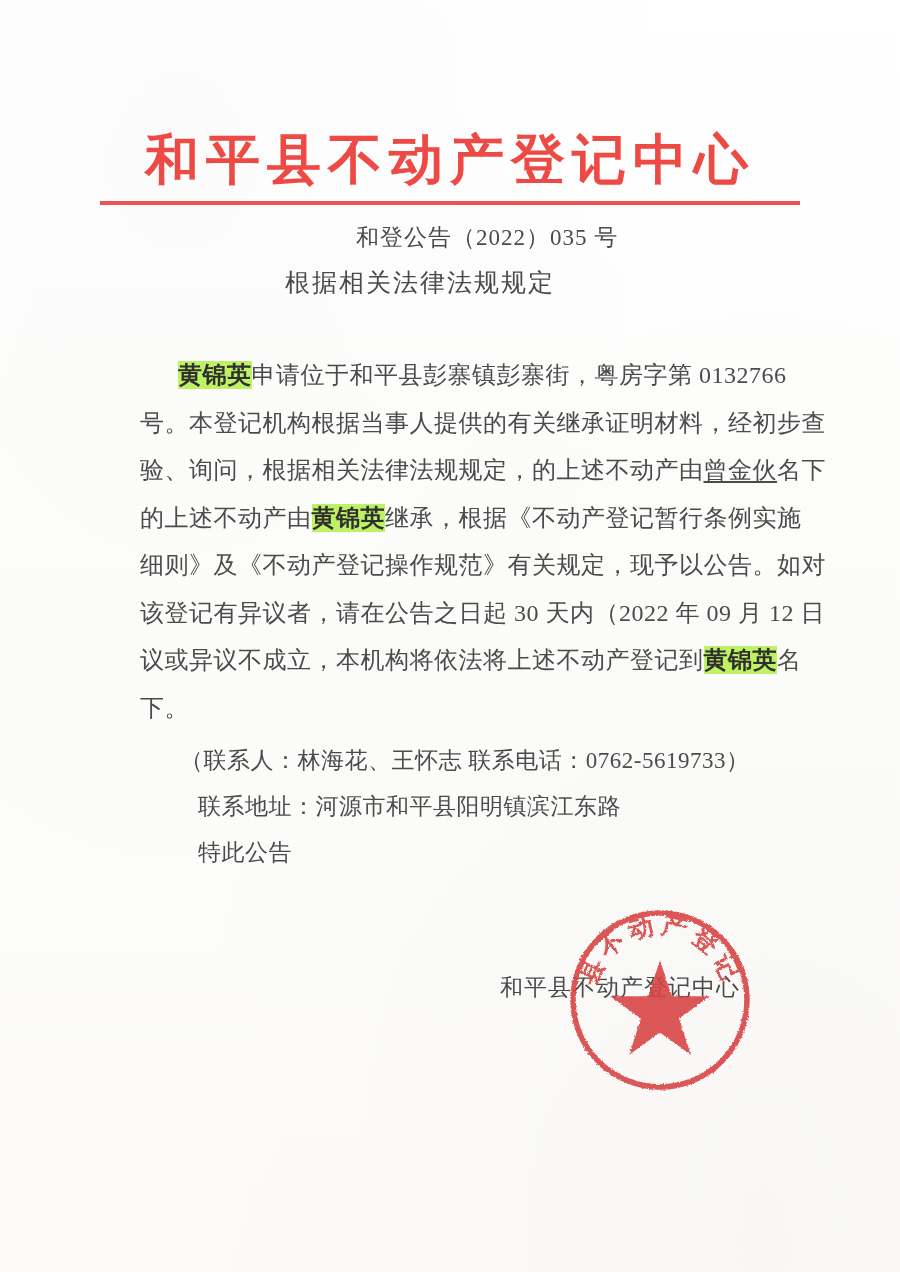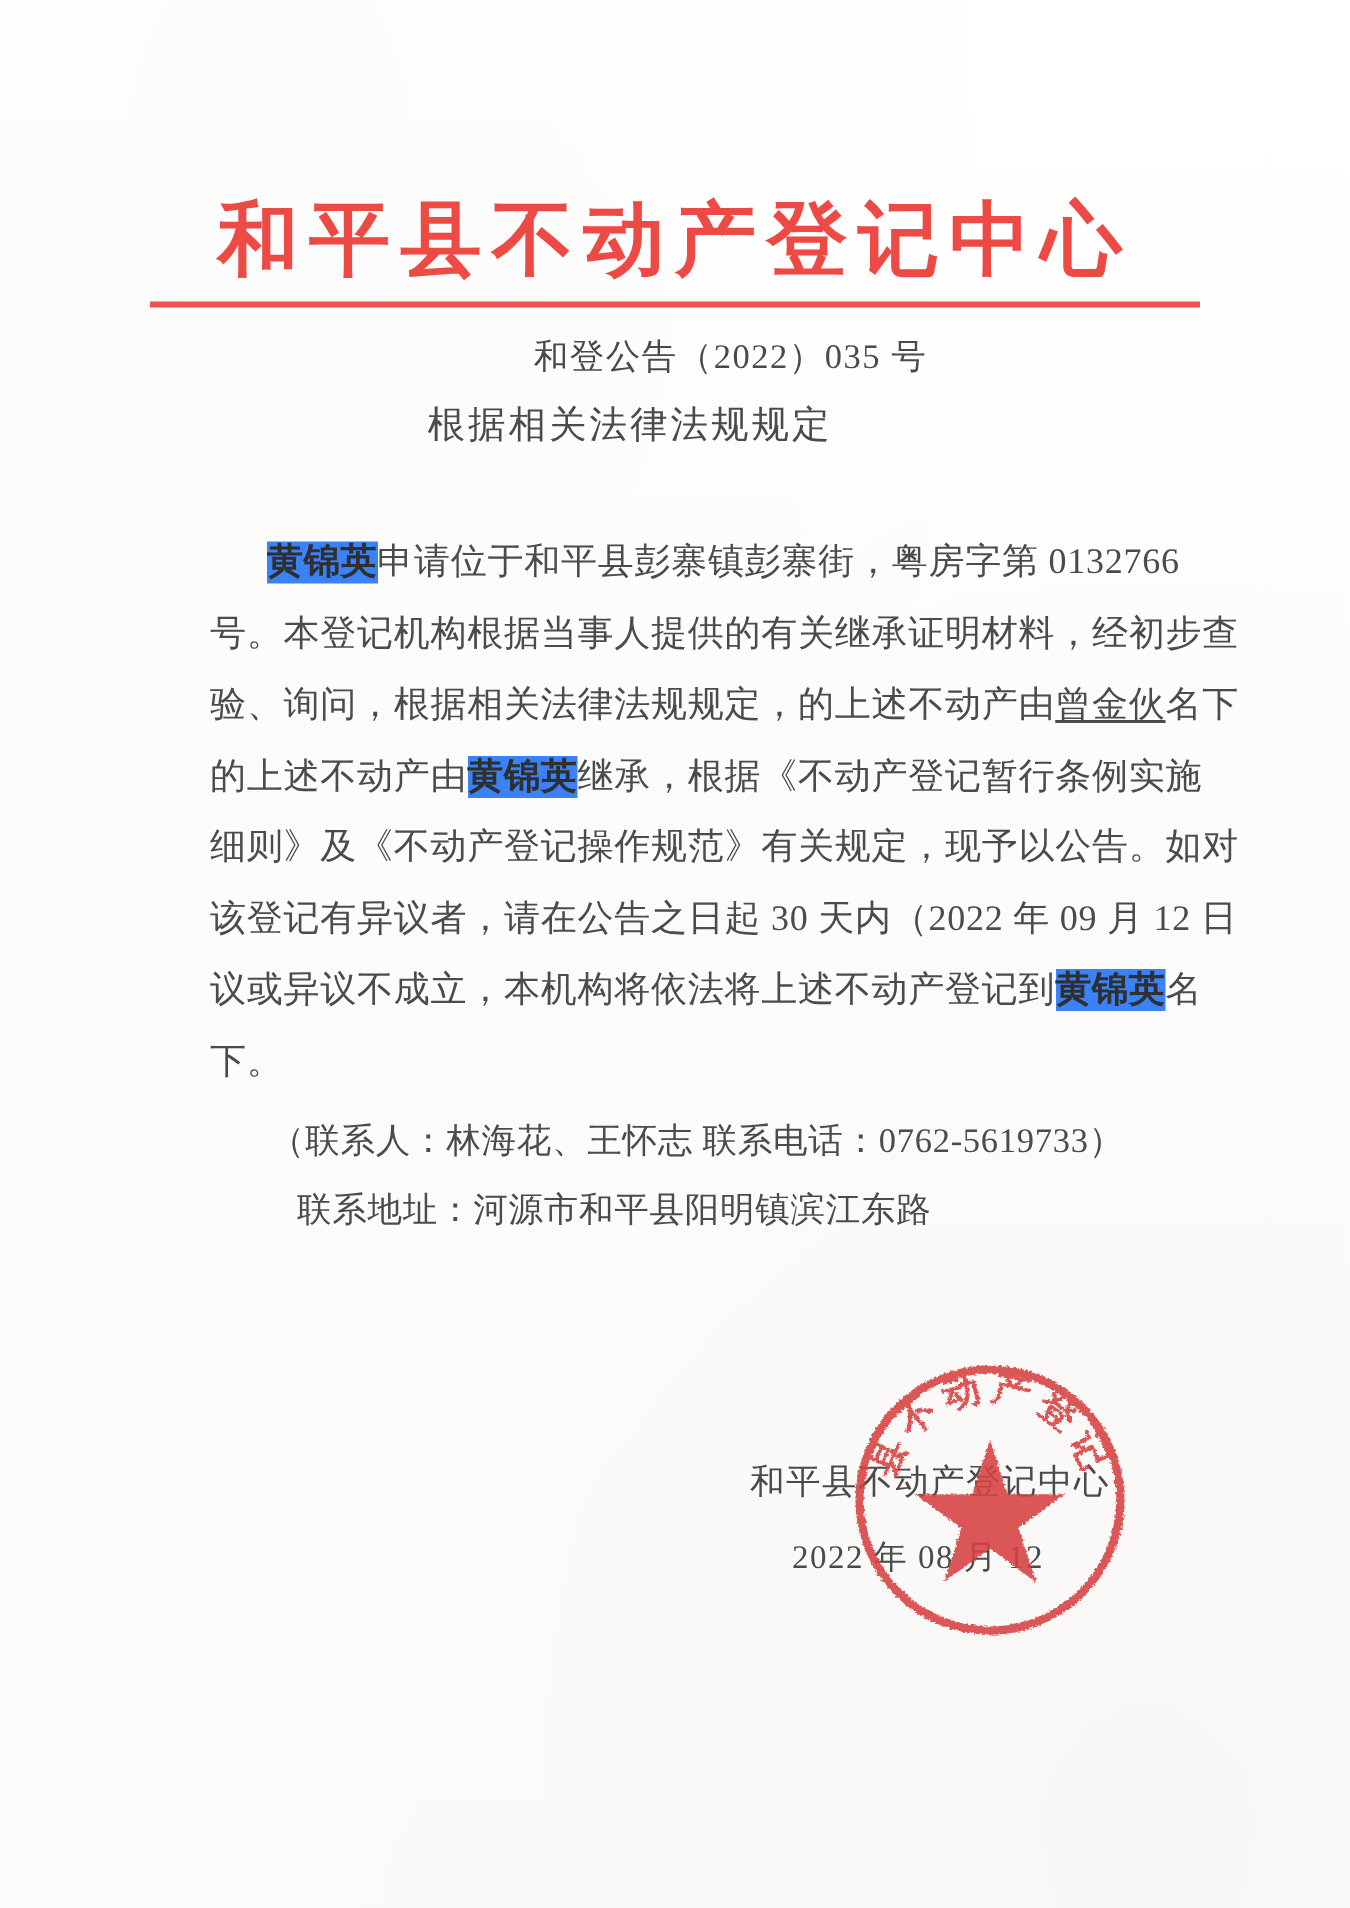--- a/index.html
+++ b/index.html
@@ -91,21 +91,21 @@
     font-size: 24px;
     line-height: 47.5px;
     letter-spacing: 0.5px;
     color: #4b4b4b;
     white-space: nowrap;
   }
   .body-line.indent {
     padding-left: 38px;
   }
   .hl {
-    background: #3b82f6;
+    background: #bef264;
     font-weight: 700;
     color: #2f2f2f;
     padding: 1px 0;
   }
   .ul {
     text-decoration: underline;
     text-underline-offset: 3px;
   }
 
   .contact-block {
@@ -181,25 +181,25 @@
       <div class="body-line"><span>的上述不动产由</span><span class="hl">黄锦英</span><span>继承，根据《不动产登记暂行条例实施</span></div>
       <div class="body-line"><span>细则》及《不动产登记操作规范》有关规定，现予以公告。如对</span></div>
       <div class="body-line"><span>该登记有异议者，请在公告之日起 30 天内（2022 年 09 月 12 日</span></div>
       <div class="body-line"><span>议或异议不成立，本机构将依法将上述不动产登记到</span><span class="hl">黄锦英</span><span>名</span></div>
       <div class="body-line"><span>下。</span></div>
     </div>
 
   <div class="contact-block">
     <div class="contact-line pad1">（联系人：林海花、王怀志 联系电话：0762-5619733）</div>
     <div class="contact-line pad2">联系地址：河源市和平县阳明镇滨江东路</div>
+    <div class="contact-line pad2">特此公告</div>
   </div>
 
   <div class="signature-block">
     <div class="sig-org">和平县不动产登记中心</div>
-    <div class="sig-date">2022 年 08 月 12</div>
   </div>
 
   <div class="seal">
     <svg width="184" height="184" viewBox="0 0 184 184" xmlns="http://www.w3.org/2000/svg">
       <defs>
         <path id="arcpath" d="M 26,92 A 66,66 0 0 1 158,92" fill="none"></path>
         <filter id="rough">
           <feTurbulence type="fractalNoise" baseFrequency="0.55" numOctaves="3" seed="7" result="n"></feTurbulence>
           <feDisplacementMap in="SourceGraphic" in2="n" scale="3" xChannelSelector="R" yChannelSelector="G"></feDisplacementMap>
         </filter>

